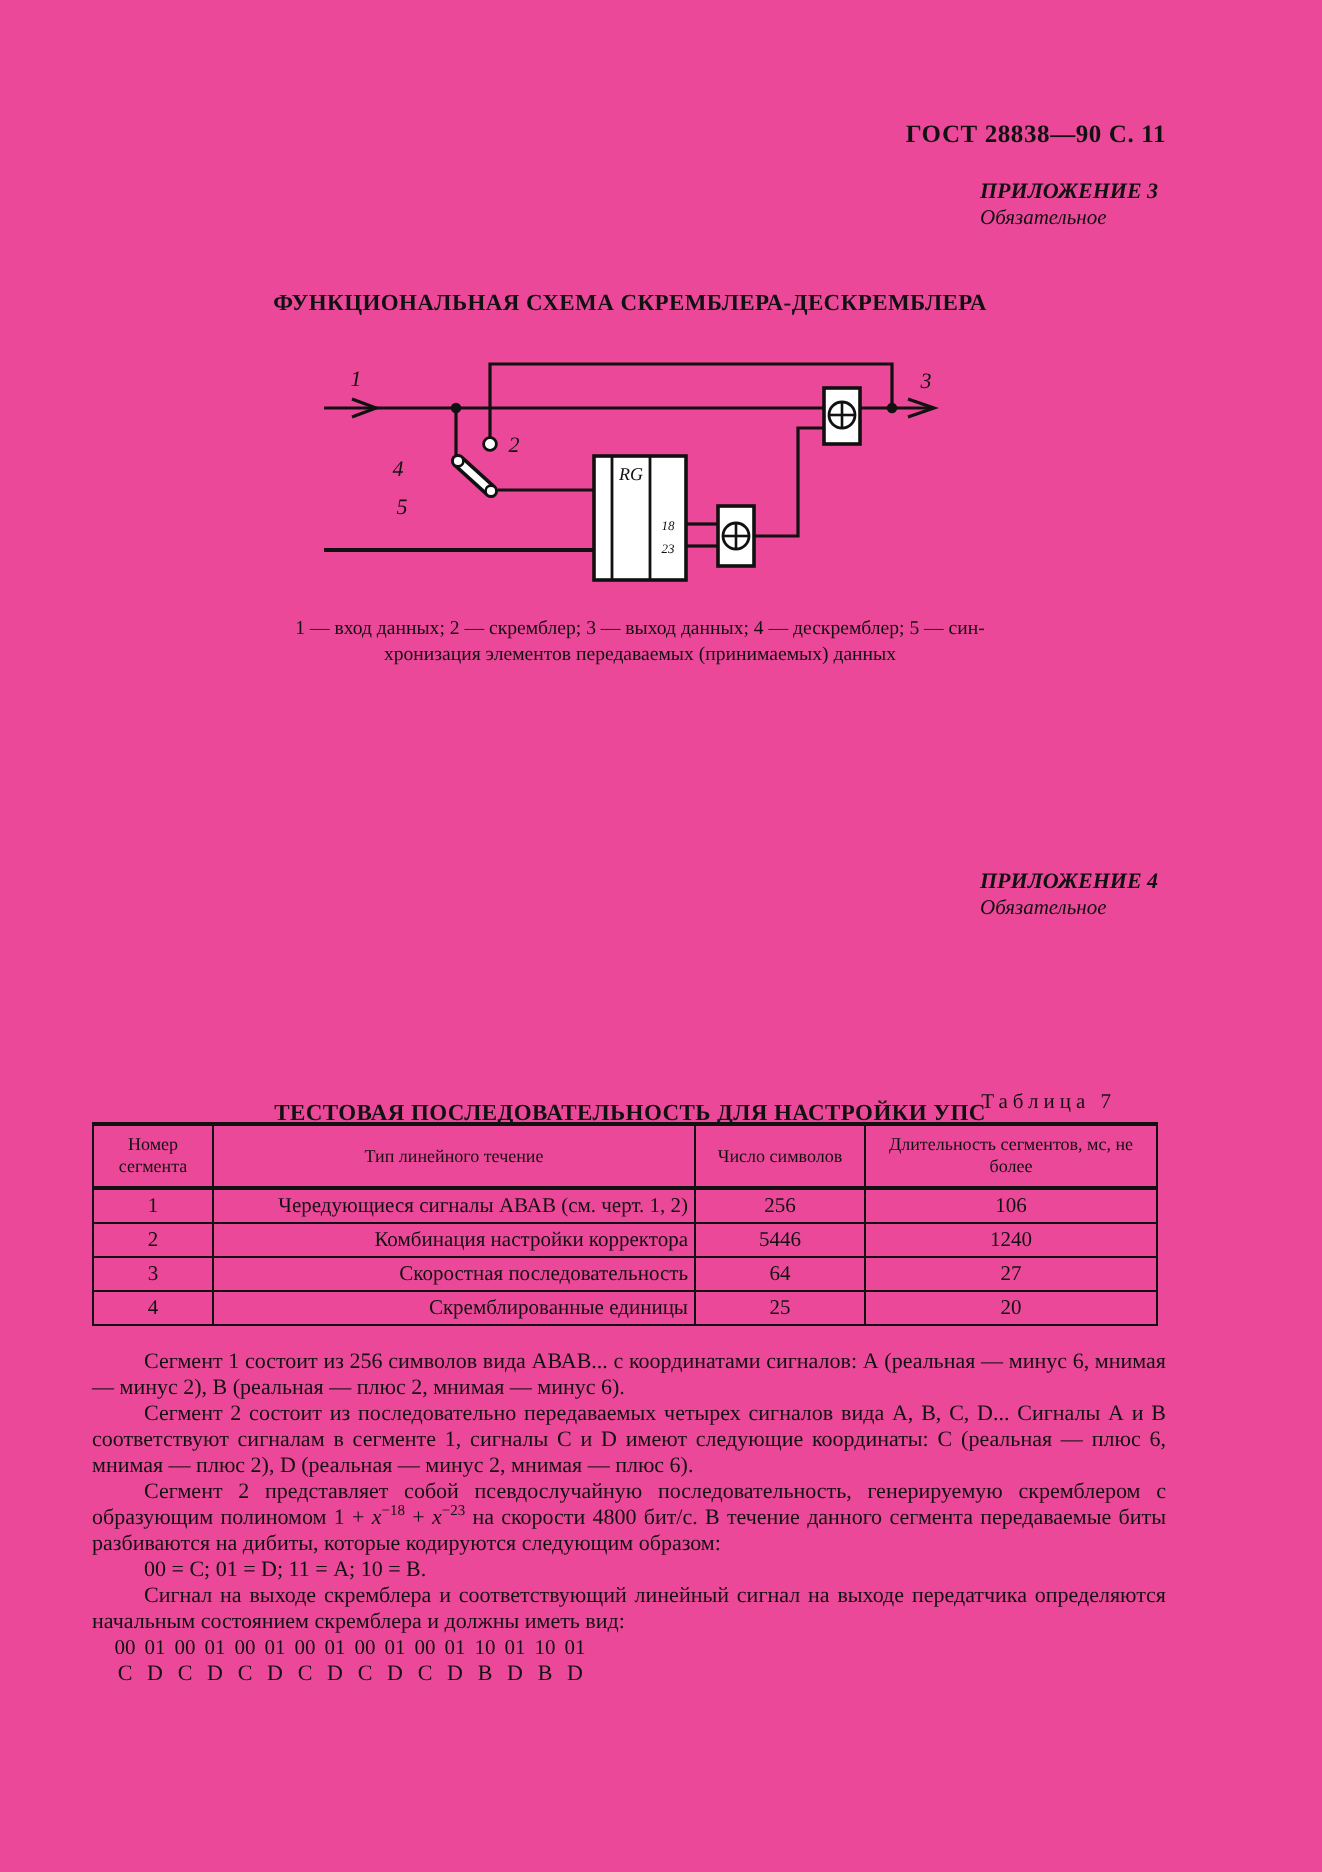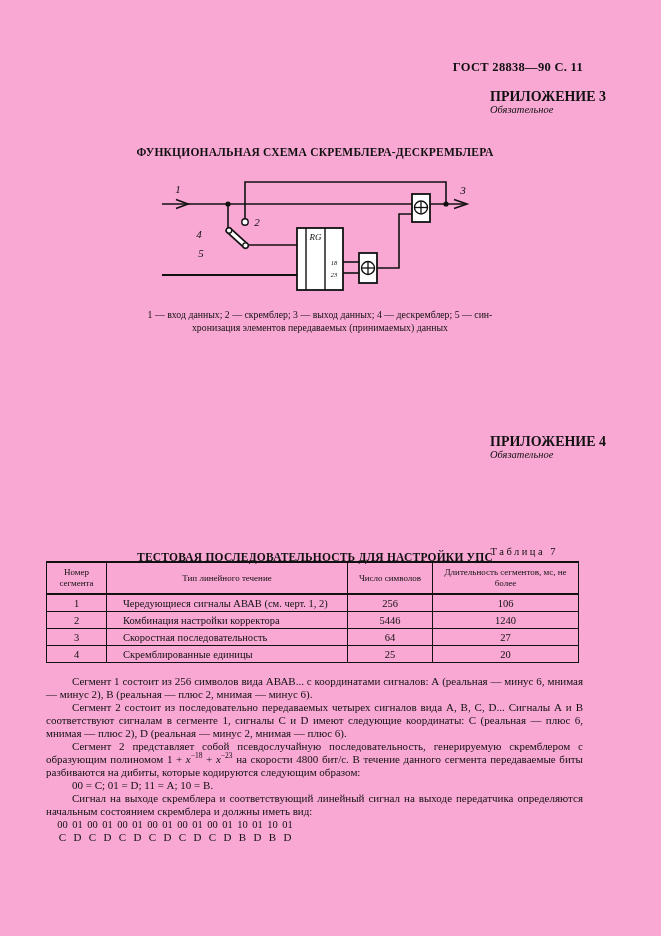--- a/index.html
+++ b/index.html
@@ -1,38 +1,38 @@
 <!DOCTYPE html>
 <html><head>
 <meta charset="utf-8">
 <style>
   html,body{margin:0;padding:0;background:#ffffff;}
   .page{
-    position:relative;width:661px;height:936px;background:#f9a8d4;
+    position:relative;width:661px;height:936px;background:#ec4899;
     font-family:"Liberation Serif","DejaVu Serif",serif;color:#111111;
     overflow:hidden;
   }
   .abs{position:absolute;}
   .gost-header{top:60px;right:78px;font-weight:bold;font-size:12.5px;letter-spacing:.3px;}
   .appendix{left:490px;line-height:13px;}
-  .appendix .ap-title{font-weight:bold;font-size:14px;}
+  .appendix .ap-title{font-weight:bold;font-style:italic;font-size:11px;}
   .appendix .ap-sub{font-style:italic;font-size:10.5px;}
   .ap3{top:90px;} .ap4{top:435px;}
   .section-title{left:45px;width:540px;text-align:center;font-weight:bold;font-size:11.5px;letter-spacing:.2px;}
   .scheme-title{top:146px;} .test-title{top:511px;margin-top:40px;}
   .diagram{left:150px;top:172px;}
   .diagram text{font-family:"Liberation Serif","DejaVu Serif",serif;font-style:italic;fill:#111;}
   .caption{top:308px;left:70px;width:500px;text-align:center;font-size:9.8px;line-height:13px;}
   .intro{top:520px;left:46px;width:537px;font-size:11px;text-indent:26px;}
   .table-label{top:546px;left:46px;width:512px;text-align:right;font-size:10.5px;letter-spacing:2.5px;}
   .tbl-wrap{top:561px;left:46px;}
   table.seg{border-collapse:collapse;table-layout:fixed;width:512px;border:1.5px solid #111;border-top:2px solid #111;}
   table.seg th{border:1px solid #111;border-bottom:2.5px solid #111;font-weight:normal;font-size:9px;line-height:11px;padding:4px 2px;text-align:center;vertical-align:middle;}
   table.seg td{border:1px solid #111;font-size:10.5px;line-height:15px;height:16px;padding:0 3px;text-align:center;}
-  table.seg td.c1{text-align:left;padding-left:16px;}
+  table.seg td.c1{text-align:right;padding-left:16px;}
   th.c0{width:55px;} th.c1{width:236px;} th.c2{width:80px;} th.c3{width:141px;}
   .bodytext{top:675px;left:46px;width:537px;font-size:11px;line-height:13px;text-align:justify;}
   .bodytext p{margin:0;text-indent:26px;}
   .bodytext p.noj{text-align:left;}
   sup{font-size:7.5px;line-height:0;vertical-align:super;}
   .var{font-style:italic;}
   .seq{margin-left:9px;display:flex;text-align:center;}
   .seq-col{width:15px;}
   .seq-col .bits{font-size:10.5px;line-height:13px;}
   .seq-col .ltr{font-size:11px;line-height:13px;}

